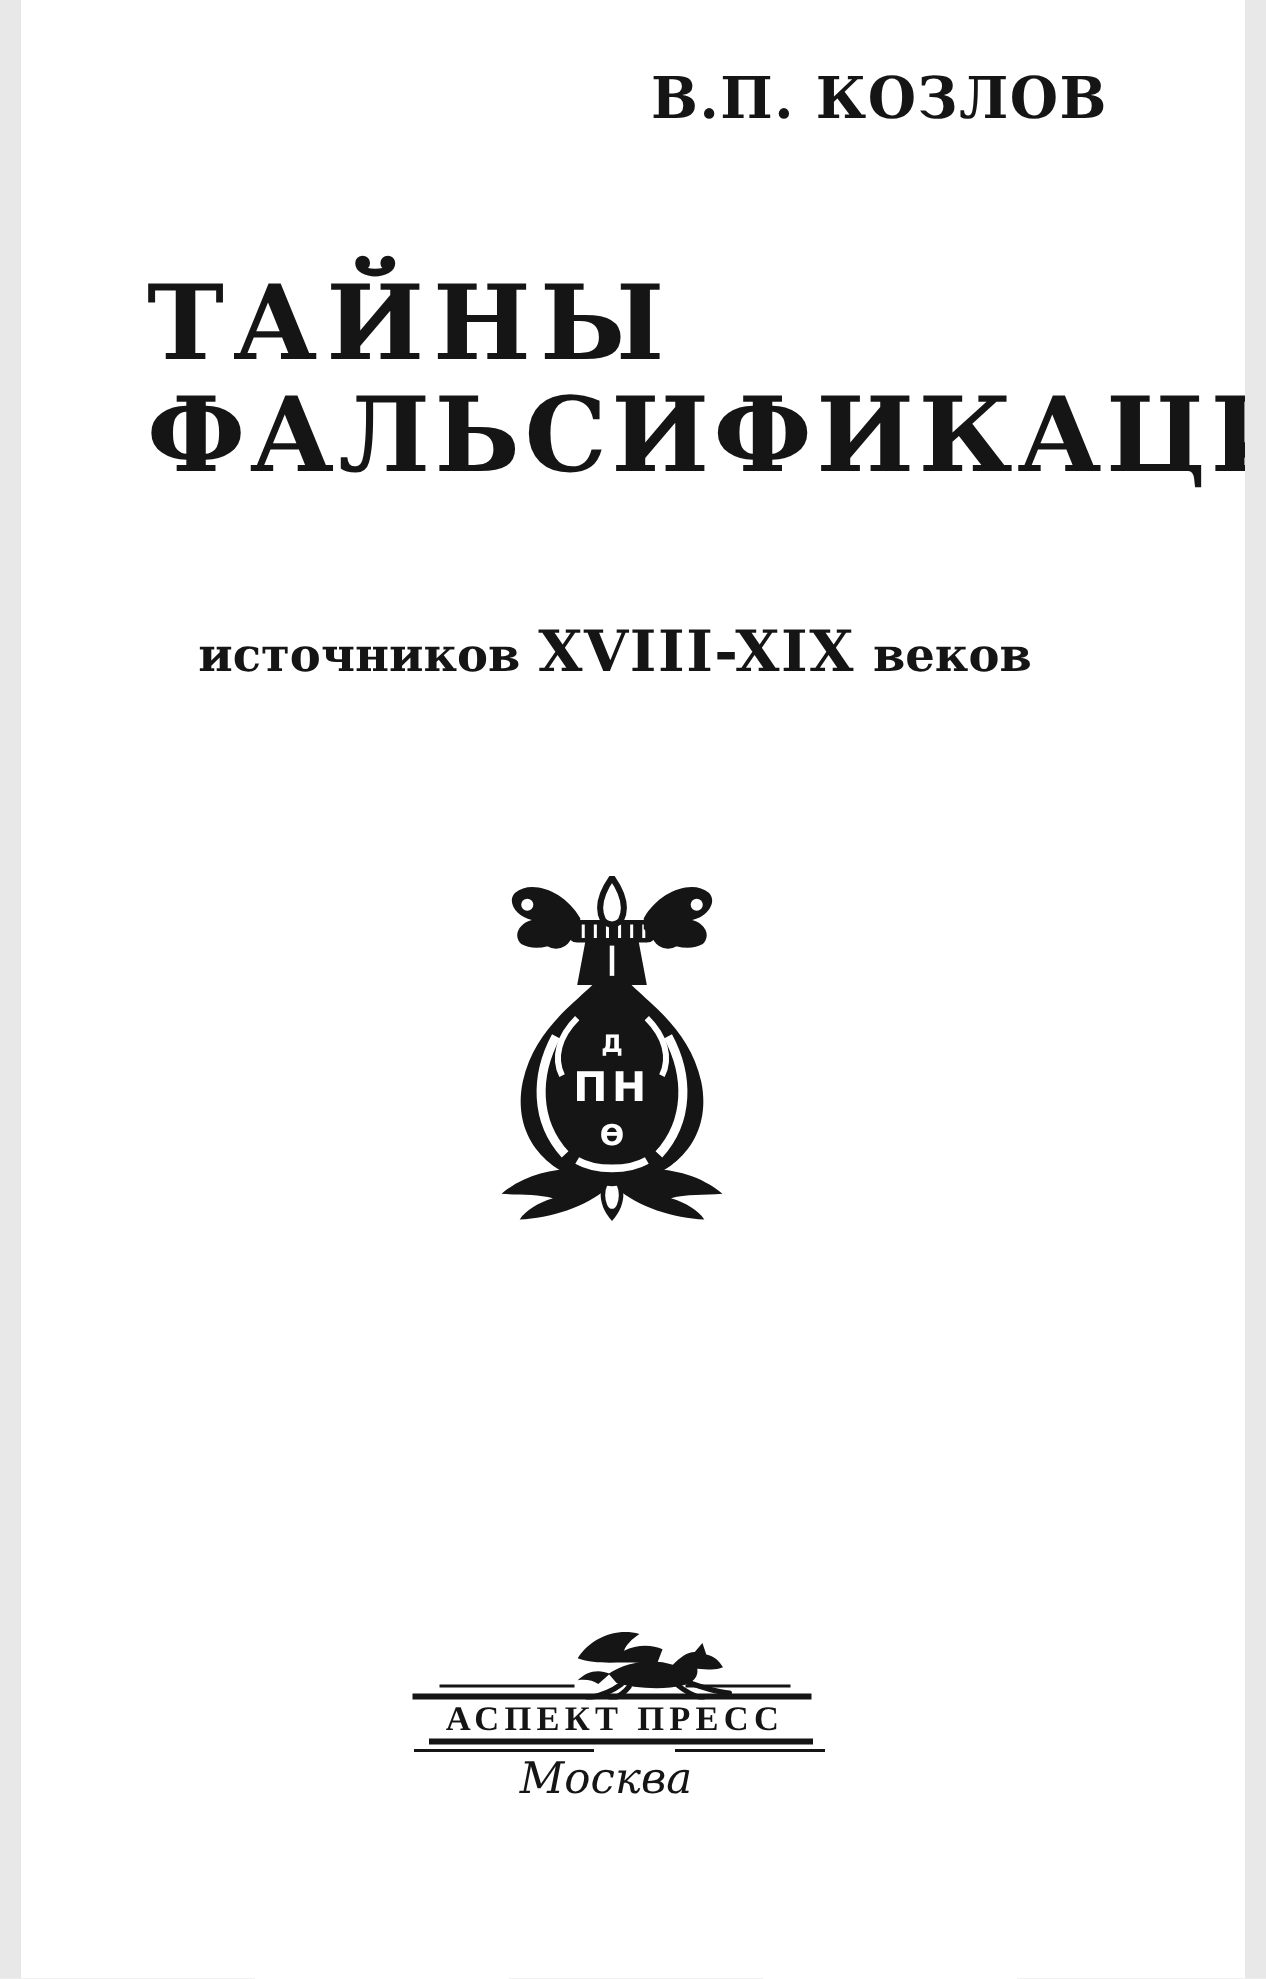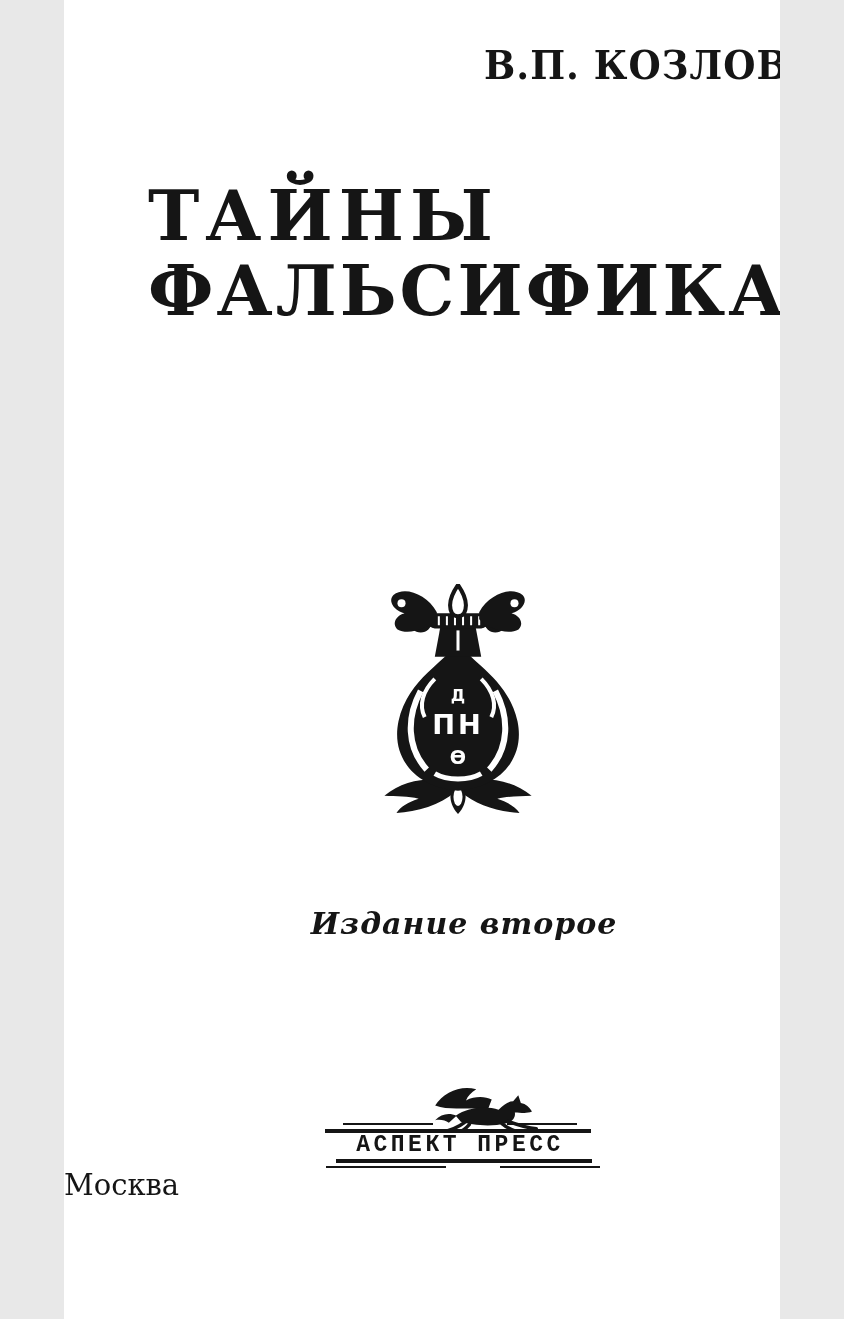--- a/index.html
+++ b/index.html
@@ -1,18 +1,18 @@
 <!DOCTYPE html>
 <html><head>
 <meta charset="utf-8">
 <style>
   html,body { margin:0; padding:0; background:#e8e8e8; }
   .page {
     position:relative;
-    width:716px; height:1319px;
+    width:816px; height:1319px;
     margin:0 auto;
     background:#ffffff;
     color:#151515;
     font-family:"DejaVu Serif", serif;
     overflow:hidden;
   }
   
   .author {
     position:absolute; top:47px; left:420px; width:300px;
     text-align:center;
@@ -47,37 +47,40 @@
   .logo-animal svg { width:100%; height:100%; display:block; }
   .pub-rule { position:absolute; background:#151515; }
   .pub-rule.top { left:261px; top:1129px; width:266px; height:4px; }
   .pub-rule.top::after { content:""; position:absolute; left:18px; top:-6px; width:90px; height:2px; background:#151515; }
   .pub-rule.top::before { content:""; position:absolute; right:14px; top:-6px; width:70px; height:2px; background:#151515; }
   .pub-rule.bottom { left:272px; top:1159px; width:256px; height:4px; }
   .pub-rule.bottom::after { content:""; position:absolute; left:-10px; top:7px; width:120px; height:2px; background:#151515; }
   .pub-rule.bottom::before { content:""; position:absolute; right:-8px; top:7px; width:100px; height:2px; background:#151515; }
   .publisher-name {
     position:absolute; top:1134px; left:0; width:792px; text-align:center;
-    font-family:Liberation Mono, monospace; font-weight:bold;
+    font-family:Liberation Serif, serif; font-weight:bold;
     font-size:23px; letter-spacing:3.5px; line-height:1; white-space:nowrap;
   }
   
-  .city { position:absolute; top:1171px; left:0; width:780px; text-align:left; font-size:29px; line-height:1; }
+  .city { position:absolute; top:1171px; left:0; width:780px; text-align:center; font-size:29px; line-height:1;font-style:italic; }
   .year { position:absolute; top:1203px; left:0; width:780px; text-align:center; font-size:29px; font-weight:bold; line-height:1; }
 </style>
 </head>
 <body>
 
 <div class="page">
 
   <div class="author">В.П. КОЗЛОВ</div>
 
   <div class="title-line l1">ТАЙНЫ</div>
   <div class="title-line l2">ФАЛЬСИФИКАЦИИ</div>
 
+  <div class="subtitle-line s2">
+    <span>источников</span><span class="roman-range">XVIII-XIX</span><span>веков</span>
+  </div>
 
   <div class="emblem">
     <svg viewBox="0 0 166 230" xmlns="http://www.w3.org/2000/svg">
 
       <path d="M80,196 C58,191 30,193 10,210 C22,211 34,210 44,213 C34,216 26,221 22,227 C42,226 66,219 80,206 Z" fill="#151515"></path>
       <path d="M86,196 C108,191 136,193 156,210 C144,211 132,210 122,213 C132,216 140,221 144,227 C124,226 100,219 86,206 Z" fill="#151515"></path>
       <path d="M83,193 C92,202 94,216 83,228 C72,216 74,202 83,193 Z" fill="#151515"></path>
       <ellipse cx="83" cy="211" rx="4.5" ry="9" fill="#ffffff"></ellipse>
 
       <path d="M83,56 C72,78 34,92 24,136 C16,175 44,202 83,205 C122,202 150,175 142,136 C132,92 94,78 83,56 Z" fill="#151515"></path>
@@ -102,21 +105,20 @@
 
       <path d="M83,1 C90,11 93,21 89,29 C86,33 80,33 77,29 C73,21 76,11 83,1 Z" fill="#ffffff" stroke="#151515" stroke-width="4"></path>
 
       <path d="M62,28 C52,10 30,2 19,11 C13,17 20,27 30,29 C22,31 17,39 23,45 C33,51 52,45 62,35 Z" fill="#151515"></path>
       <circle cx="27" cy="19" r="4" fill="#ffffff"></circle>
       <path d="M104,28 C114,10 136,2 147,11 C153,17 146,27 136,29 C144,31 149,39 143,45 C133,51 114,45 104,35 Z" fill="#151515"></path>
       <circle cx="139" cy="19" r="4" fill="#ffffff"></circle>
     </svg>
   </div>
 
-  <div class="edition">Издание второе</div>
 
   <div class="logo-animal">
     <svg viewBox="0 0 140 56" xmlns="http://www.w3.org/2000/svg">
 
       <path d="M6,24 C16,8 36,0 54,5 C48,9 44,13 42,18 C52,13 64,13 72,17 L67,30 C47,24 24,31 6,24 Z" fill="#151515"></path>
 
       <path d="M30,36 C44,26 66,24 80,29 C86,23 91,19 97,19 L103,12 L106,21 C112,22 116,26 119,31 C112,34 105,32 99,32 C100,38 96,43 88,45 C72,49 48,47 36,43 Z" fill="#151515"></path>
 
       <path d="M90,42 C101,46 112,50 124,51" stroke="#151515" stroke-width="4" fill="none" stroke-linecap="round"></path>
       <path d="M84,45 C90,50 96,53 103,55" stroke="#151515" stroke-width="4" fill="none" stroke-linecap="round"></path>

